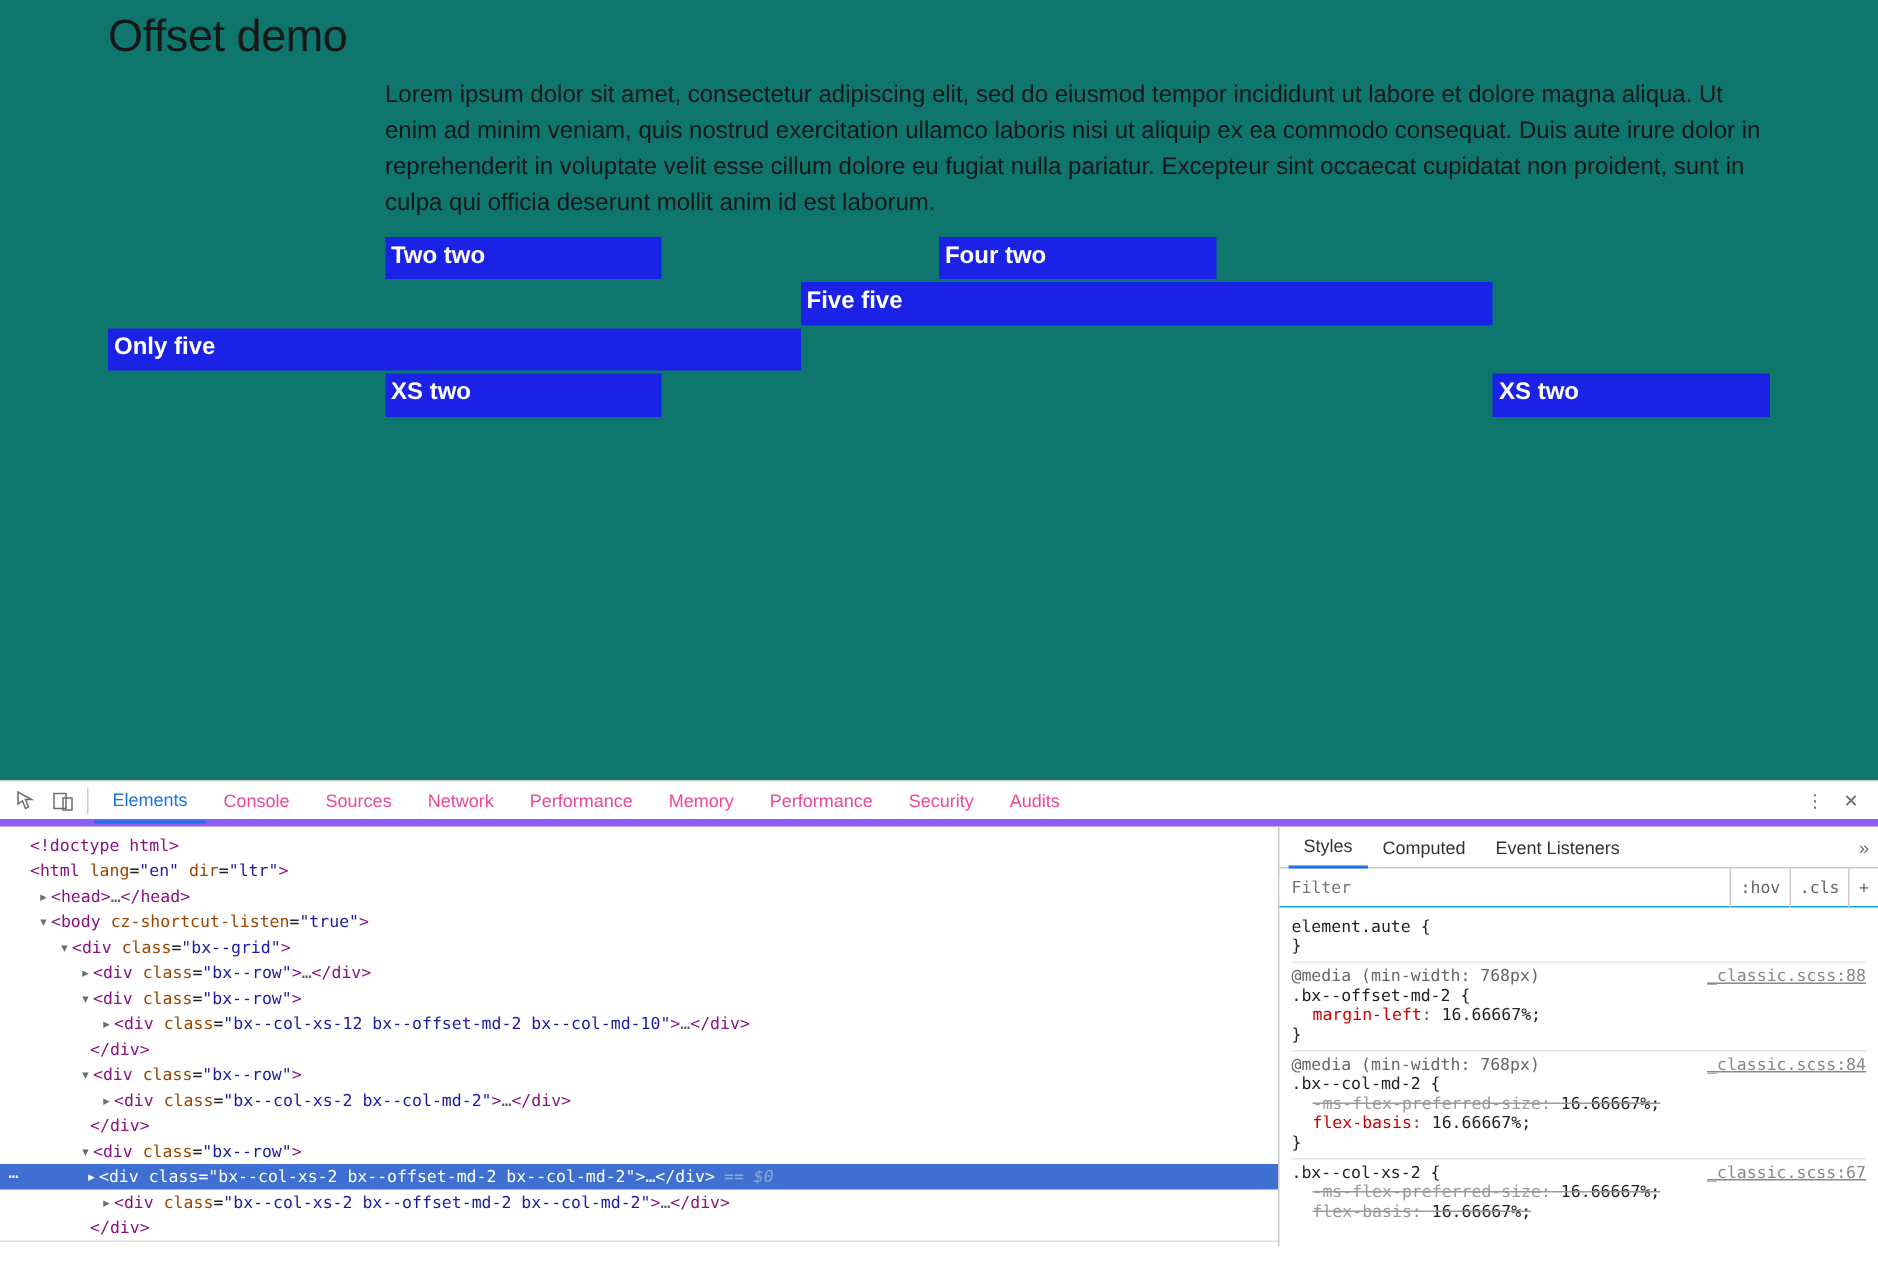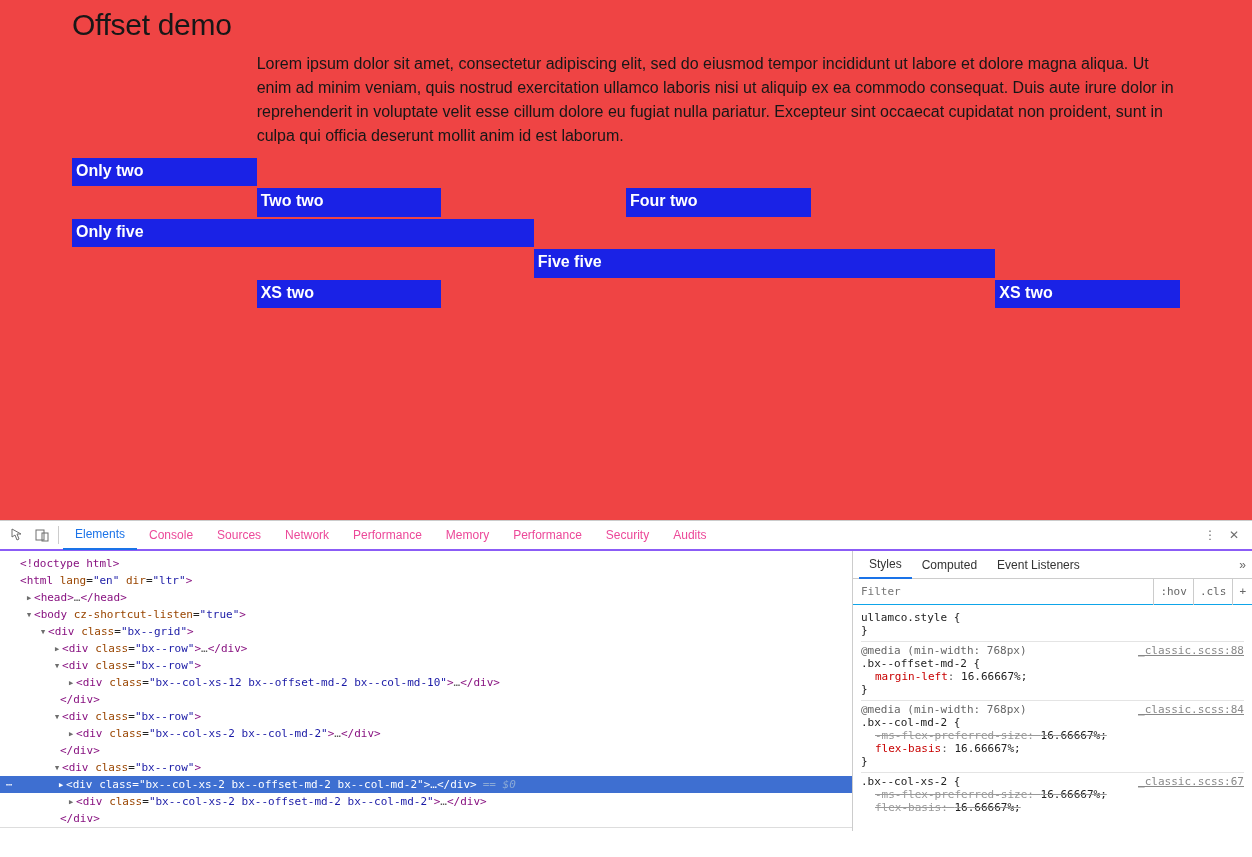--- a/index.html
+++ b/index.html
@@ -2,21 +2,21 @@
 <html><head>
 <meta charset="utf-8">
 <style>
 * { box-sizing: border-box; margin: 0; padding: 0; }
 body {
   font-family: -apple-system, BlinkMacSystemFont, "Segoe UI", Helvetica, Arial, sans-serif;
   font-size: 14px;
   color: #333;
 }
 .page {
-  background: #ef4444;
+  background: #0f766e;
   padding: 8px 0 0 0;
   height: 520px;
 }
 h1 {
   font-size: 30px;
   font-weight: 400;
   color: #171717;
   margin-left: 72px;
   margin-bottom: 10px;
   letter-spacing: -0.3px;
@@ -47,21 +47,21 @@
   border-top: 1px solid #ccc;
   background: #fff;
   font-family: -apple-system, "Segoe UI", Helvetica, Arial, sans-serif;
   font-size: 12px;
   color: #5a5a5a;
 }
 .dt-tabs {
   display: flex;
   align-items: center;
   height: 30px;
-  border-bottom: 2px solid #8b5cf6;
+  border-bottom: 5px solid #8b5cf6;
   padding: 0 6px;
   gap: 0;
 }
 .dt-icon {
   width: 24px;
   display: flex;
   align-items: center;
   justify-content: center;
   color: #6e6e6e;
 }
@@ -164,31 +164,28 @@
 </head>
 <body>
 
 <div class="page">
   <h1>Offset demo</h1>
   <div class="grid">
     <div class="row">
       <div class="off2 w10 lorem">Lorem ipsum dolor sit amet, consectetur adipiscing elit, sed do eiusmod tempor incididunt ut labore et dolore magna aliqua. Ut enim ad minim veniam, quis nostrud exercitation ullamco laboris nisi ut aliquip ex ea commodo consequat. Duis aute irure dolor in reprehenderit in voluptate velit esse cillum dolore eu fugiat nulla pariatur. Excepteur sint occaecat cupidatat non proident, sunt in culpa qui officia deserunt mollit anim id est laborum.</div>
     </div>
     <div class="row">
-      <div class="col w2">Only two</div>
-    </div>
-    <div class="row">
       <div class="col w2 off2">Two two</div>
       <div class="col w2 off2">Four two</div>
     </div>
     <div class="row">
+      <div class="col w5" style="margin-left:41.6667%">Five five</div>
+    </div>
+    <div class="row">
       <div class="col w5">Only five</div>
-    </div>
-    <div class="row">
-      <div class="col w5" style="margin-left:41.6667%">Five five</div>
     </div>
     <div class="row">
       <div class="col w2 off2">XS two</div>
       <div class="col w2" style="margin-left:50%">XS two</div>
     </div>
   </div>
 </div>
 
 <div class="devtools">
   <div class="dt-tabs">
@@ -256,21 +253,21 @@
         <span style="color:#666">»</span>
       </div>
       <div class="st-filter-row">
         <input class="st-filter" placeholder="Filter" style="">
         <span class="st-toggle">:hov</span>
         <span class="st-toggle">.cls</span>
         <span class="st-toggle">+</span>
       </div>
       <div class="st-rules">
         <div class="rule">
-          <span class="sel">ullamco.style {</span><br>
+          <span class="sel">element.aute {</span><br>
           <span class="brace">}</span>
         </div>
         <div class="rule">
           <span class="src">_classic.scss:88</span>
           <span class="mq">@media (min-width: 768px)</span><br>
           <span class="sel">.bx--offset-md-2 {</span><br>
           <div class="prop"><span class="propn">margin-left</span>: <span class="propv">16.66667%;</span></div>
           <span class="brace">}</span>
         </div>
         <div class="rule">

